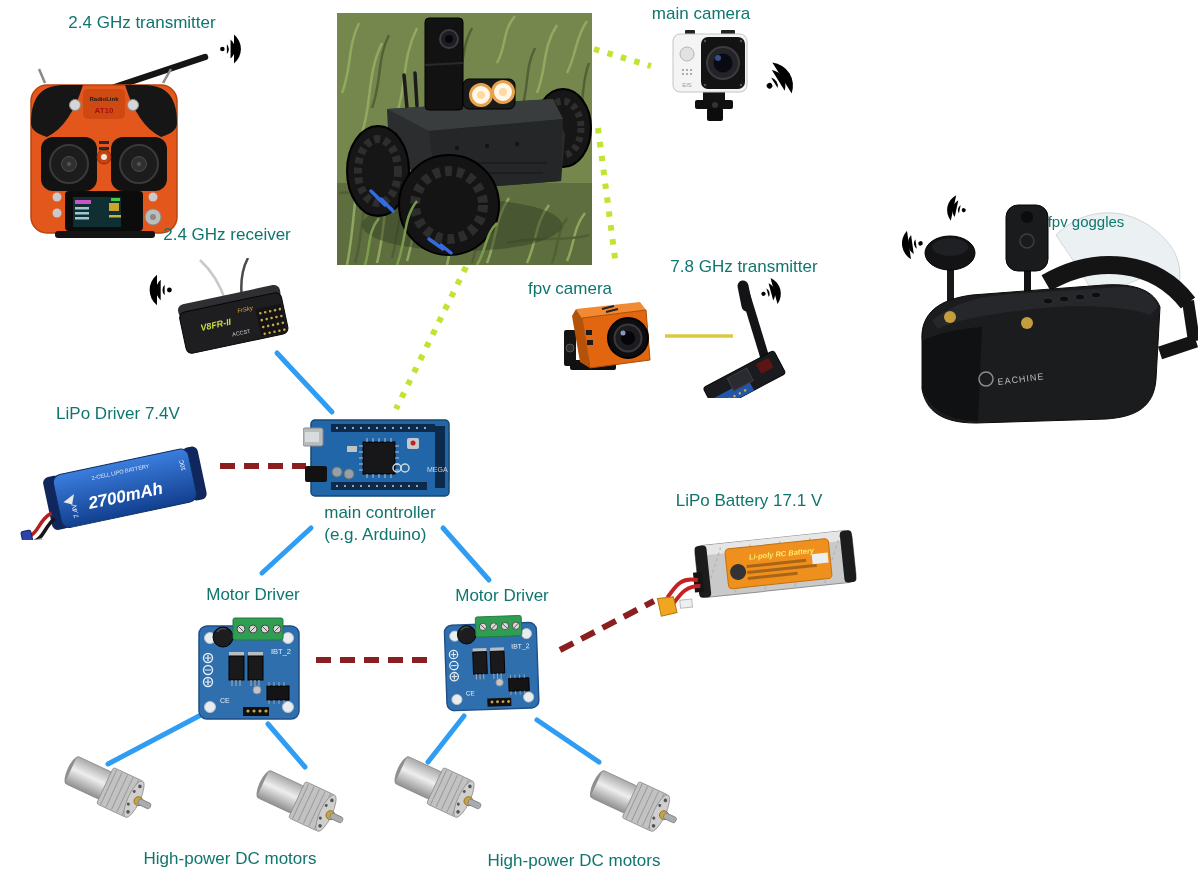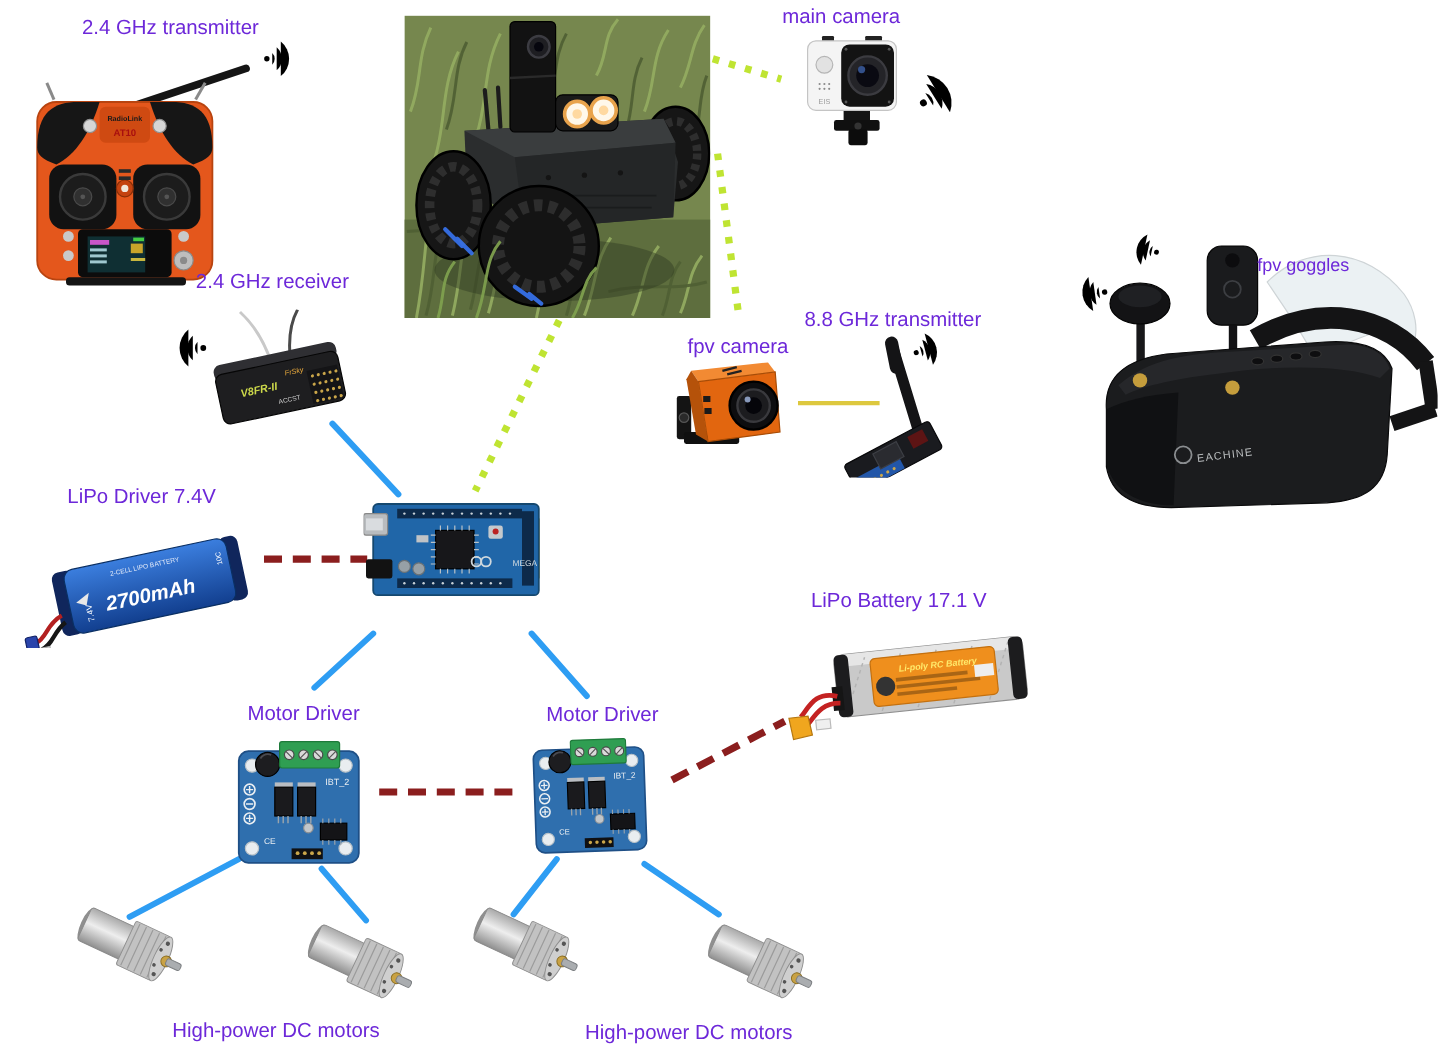--- a/index.html
+++ b/index.html
@@ -2,21 +2,21 @@
 <html style="--link-blue: #2e9df3; --link-maroon: #8b1e1e; --link-green: #bfe432; --link-yellow: #ddc83e; --rf-orange: #f6801e; --rf-green: #8fdb60; --rf-red: #da0c0c;"><head>
 <meta charset="utf-8">
 <style>
   :root{
     --link-blue:#2e9df3; --link-maroon:#8b1e1e; --link-green:#bfe432; --link-yellow:#ddc83e;
     --rf-orange:#f6801e; --rf-green:#8fdb60; --rf-red:#da0c0c;
   }
   html,body{margin:0;padding:0;background:#fff;}
   #canvas{position:relative;width:1200px;height:883px;background:#fff;overflow:hidden;
           font-family:"Liberation Sans",sans-serif;}
-  .label{position:absolute;transform:translateX(-50%);font-size:17px;color:#6d28d9;
+  .label{position:absolute;transform:translateX(-50%);font-size:17px;color:#0f766e;
          white-space:nowrap;text-align:left;line-height:22px;}
   .label.big{font-size:15px;}
   .dev{position:absolute;}
   #lines{position:absolute;left:0;top:0;width:1200px;height:883px;}
   #lines line.blue{stroke:var(--link-blue);stroke-width:5;stroke-linecap:round;}
   #lines line.maroon{stroke:var(--link-maroon);stroke-width:6;stroke-dasharray:15 9;}
   #lines line.green{stroke:var(--link-green);stroke-width:6;stroke-dasharray:5.5 8.5;}
   #lines line.yellow{stroke:var(--link-yellow);stroke-width:3.5;}
   .wifi{position:absolute;overflow:visible;}
 </style>
@@ -475,23 +475,27 @@
   <svg class="wifi" style="left:894px;top:224px;width:30px;height:42px;color:var(--rf-red);transform:scaleX(-1) rotate(8deg)">
       <use href="#sym-wifi"></use>
     </svg>
   <svg class="wifi" style="left:940px;top:189px;width:27px;height:38px;color:var(--rf-red);transform:scaleX(-1) rotate(-12deg)">
       <use href="#sym-wifi"></use>
     </svg>
 
   <div class="label" style="left:142px;top:12px">2.4 GHz transmitter</div>
   <div class="label" style="left:701px;top:3px">main camera</div>
   <div class="label" style="left:227px;top:224px">2.4 GHz receiver</div>
-  <div class="label" style="left:615px;top:278px">fpv camera</div>
-  <div class="label" style="left:744px;top:256px">8.8 GHz transmitter</div>
+  <div class="label" style="left:570px;top:278px">fpv camera</div>
+  <div class="label" style="left:744px;top:256px">7.8 GHz transmitter</div>
   <div class="label big" style="left:1086px;top:211px">fpv goggles</div>
   <div class="label" style="left:118px;top:403px">LiPo Driver 7.4V</div>
+  <div class="label" style="left:380px;top:502px">
+    <div>main controller</div>
+    <div>(e.g. Arduino)</div>
+  </div>
   <div class="label" style="left:749px;top:490px">LiPo Battery 17.1 V</div>
   <div class="label" style="left:253px;top:584px">Motor Driver</div>
   <div class="label" style="left:502px;top:585px">Motor Driver</div>
   <div class="label" style="left:230px;top:848px">High-power DC motors</div>
   <div class="label" style="left:574px;top:850px">High-power DC motors</div>
 
 </div>
 
 </body></html>

